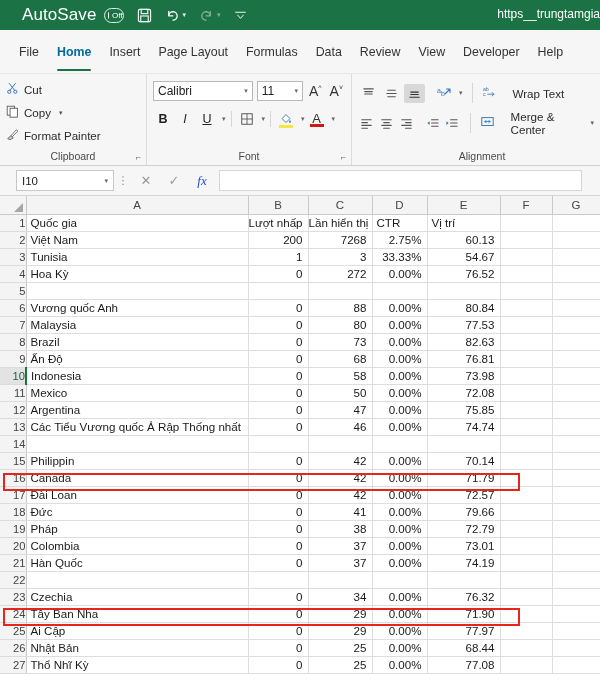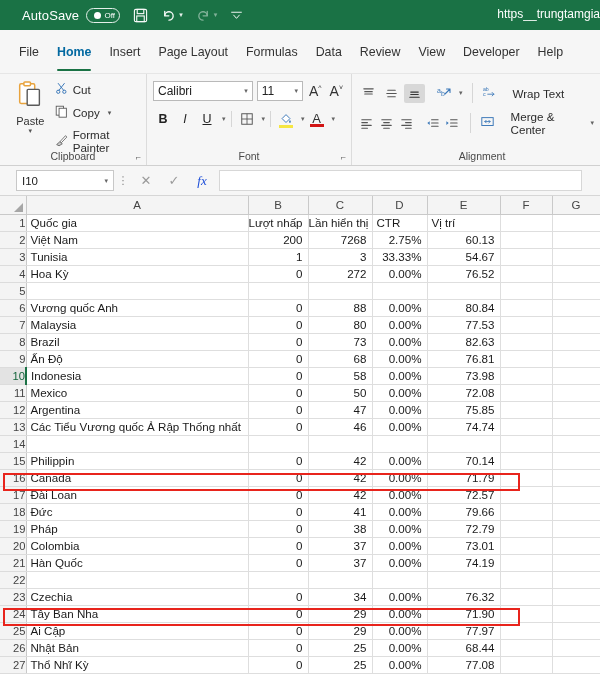--- a/index.html
+++ b/index.html
@@ -9,25 +9,25 @@
     background: #ffffff;
     overflow: hidden;
   }
 
   
   .titlebar {
     height: 30px; background: #1a7245;
     display: flex; align-items: center;
     color: #ffffff; position: relative;
   }
-  .autosave-label { font-size: 13px; margin-left: 22px; letter-spacing: .1px; }
+  .autosave-label { font-size: 17px; margin-left: 22px; letter-spacing: .1px; }
   .toggle {
-    margin-left: 7px; width: 34px; height: 15px; border-radius: 9px;
+    margin-left: 7px; width: 20px; height: 15px; border-radius: 9px;
     border: 1px solid #e4efe9; background: #1a7245;
-    display: flex; align-items: center; position: relative; justify-content: center;
+    display: flex; align-items: center; position: relative;
   }
   .toggle .knob {
     width: 7px; height: 7px; border-radius: 50%; background: #ffffff; margin-left: 3px;
   }
   .toggle .offtxt { font-size: 8px; margin-left: 3px; color: #ffffff; }
   .tb-icon { margin-left: 13px; opacity: .96; display:flex; align-items:center; }
   .tb-icon.dim { opacity: .45; }
   .caret { font-size: 7px; margin-left: 3px; opacity: .9; }
   .doctitle {
     position: absolute; right: 0px; top: 7px;
@@ -201,31 +201,20 @@
   <div class="tab">Review</div>
   <div class="tab">View</div>
   <div class="tab">Developer</div>
   <div class="tab">Help</div>
 </div>
 
 <div class="ribbon">
 
   <div class="rgroup" style="width:146px">
     <div class="gbody">
-      <div class="paste-col">
-        <span>
-          <svg width="30" height="30" viewBox="0 0 32 32">
-            <rect x="5" y="4" width="16" height="21" rx="1.5" fill="#fff" stroke="#e8a33d" stroke-width="1.6"></rect>
-            <rect x="9.5" y="2" width="7" height="4" rx="1" fill="#fff" stroke="#e8a33d" stroke-width="1.6"></rect>
-            <rect x="13" y="10" width="13" height="17" rx="1" fill="#fff" stroke="#5a5a5a" stroke-width="1.5"></rect>
-          </svg>
-        </span>
-        <span class="paste-txt">Paste</span>
-        <span class="caret" style="color:#444;margin:0">▾</span>
-      </div>
 
       <div class="clip-items">
         <div class="clip-item">
           <span>
             <svg width="13" height="13" viewBox="0 0 16 16">
               <circle cx="4" cy="12" r="2" fill="none" stroke="#3a77b8" stroke-width="1.2"></circle>
               <circle cx="11.5" cy="12" r="2" fill="none" stroke="#3a77b8" stroke-width="1.2"></circle>
               <path d="M4.6 10.6 L11.5 1.8 M10.9 10.6 L4 1.8" stroke="#3a77b8" stroke-width="1.2" stroke-linecap="round"></path>
             </svg>
           </span>

